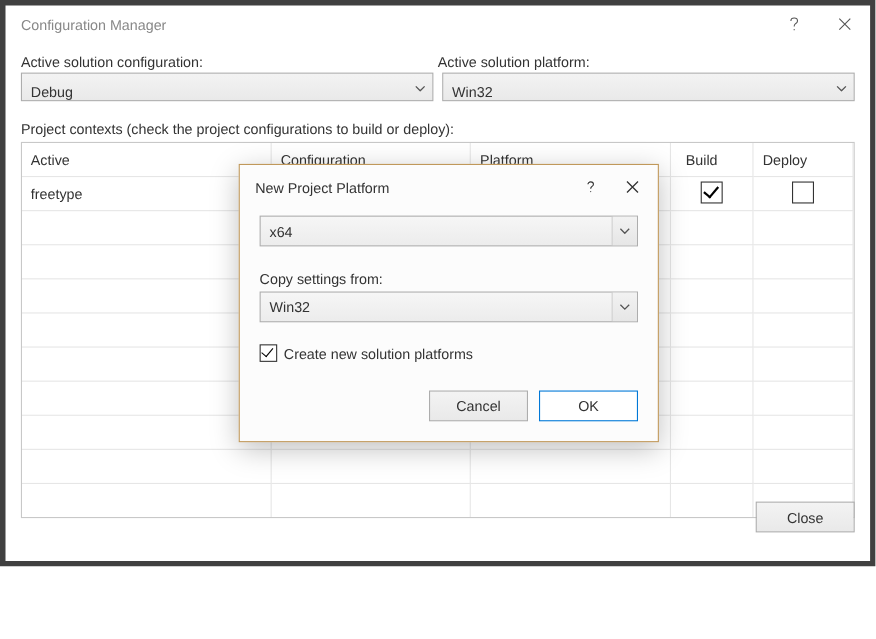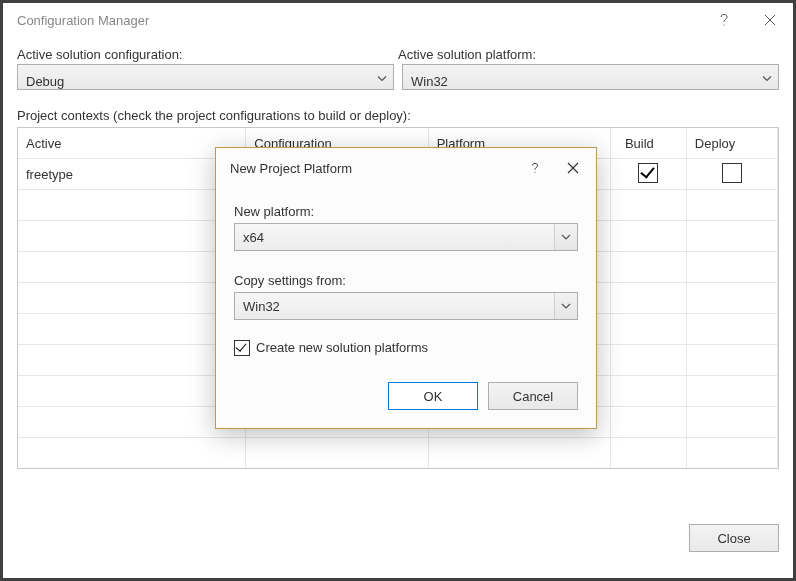--- a/index.html
+++ b/index.html
@@ -1,16 +1,16 @@
 <!DOCTYPE html>
 <html><head>
 <meta charset="utf-8">
 <style>
   html,body{margin:0;padding:0;font-family:"Segoe UI",Tahoma,sans-serif;font-size:13px;color:#333;background:#fff}
-  .window{position:relative;width:796px;height:581px;box-sizing:border-box;background:#fff;border:3px solid #404040}
+  .window{position:relative;width:796px;height:515px;box-sizing:border-box;background:#fff;border:5px solid #404040}
   .titlebar{height:34px;display:flex;align-items:center;padding:0 0 0 14px;color:#888;font-size:13px}
   .titlebar .spacer{flex:1}
   .titlebar .tbtn{width:46px;height:34px;display:flex;align-items:center;justify-content:center;color:#666}
   .titlebar .tbtn svg{stroke:#555;fill:none;stroke-width:1}
   .content{padding:4px 14px 14px 14px;box-sizing:border-box}
 
   .row-labels{display:flex;margin-top:6px}
   .row-labels .col{flex:1}
   .row-selects{display:flex;margin-top:2px;gap:8px}
   .select{flex:1;height:26px;border:1px solid #adadad;background:linear-gradient(#f3f3f3,#e9e9e9);display:flex;align-items:flex-end;padding:0 8px;position:relative;box-sizing:border-box}
@@ -32,21 +32,21 @@
 
   .modal{position:absolute;left:212px;top:144px;width:382px;box-sizing:border-box;background:#fcfcfc;border:1px solid #c0985a;box-shadow:0 6px 24px rgba(0,0,0,.25)}
   .modal .mtitle{height:40px;display:flex;align-items:center;padding:0 4px 0 14px}
   .modal .mtitle .spacer{flex:1}
   .modal .mtbtn{width:38px;height:32px;display:flex;align-items:center;justify-content:center}
   .modal .mtbtn svg{stroke:#333;fill:none;stroke-width:1.2}
   .modal .mbody{padding:6px 18px 18px 18px}
   .modal .label{margin-top:10px;margin-bottom:4px}
   .mselect{height:26px;border:1px solid #adadad;background:linear-gradient(#f6f6f6,#ececec);display:flex;align-items:center;padding:0 8px;position:relative}
   .mselect .chev{position:absolute;right:0;top:0;width:22px;height:100%;display:flex;align-items:center;justify-content:center;border-left:1px solid #cfcfcf;background:linear-gradient(#f2f2f2,#e6e6e6)}
-  .cbx-row{display:flex;align-items:flex-start;margin-top:20px;gap:6px}
+  .cbx-row{display:flex;align-items:center;margin-top:20px;gap:6px}
   .smallcheck{width:14px;height:14px;border:1px solid #333;position:relative;background:#fff}
   .smallcheck.checked::after{content:"";position:absolute;left:1px;top:2px;width:9px;height:5px;border-left:1.5px solid #000;border-bottom:1.5px solid #000;transform:rotate(-50deg)}
   .modal .mfooter{display:flex;justify-content:flex-end;gap:10px;margin-top:26px}
 </style>
 </head>
 <body>
 
 <div class="window">
 
   <div class="titlebar">
@@ -195,21 +195,20 @@
             <circle cx="6" cy="12" r="0.6" fill="#333" stroke="none"></circle>
           </svg>
       </div>
       <div class="mtbtn">
         <svg width="12" height="12" viewBox="0 0 12 12">
             <path d="M1 1 L11 11 M11 1 L1 11"></path>
           </svg>
       </div>
     </div>
     <div class="mbody">
-      <div class="label">New platform:</div>
       <div class="mselect">
         <span>x64</span>
         <span class="chev">
             <svg width="10" height="6" viewBox="0 0 10 6">
               <path d="M1 1 L5 5 L9 1"></path>
             </svg>
           </span>
       </div>
 
       <div class="label" style="margin-top:22px">Copy settings from:</div>
@@ -221,23 +220,23 @@
             </svg>
           </span>
       </div>
 
       <div class="cbx-row">
         <span class="smallcheck checked"></span>
         <span>Create new solution platforms</span>
       </div>
 
       <div class="mfooter">
+        <div class="btn">
+            <span>Cancel</span>
+          </div>
         <div class="btn primary">
             <span>OK</span>
           </div>
-        <div class="btn">
-            <span>Cancel</span>
-          </div>
       </div>
     </div>
   </div>
 
 </div>
 
 </body></html>

